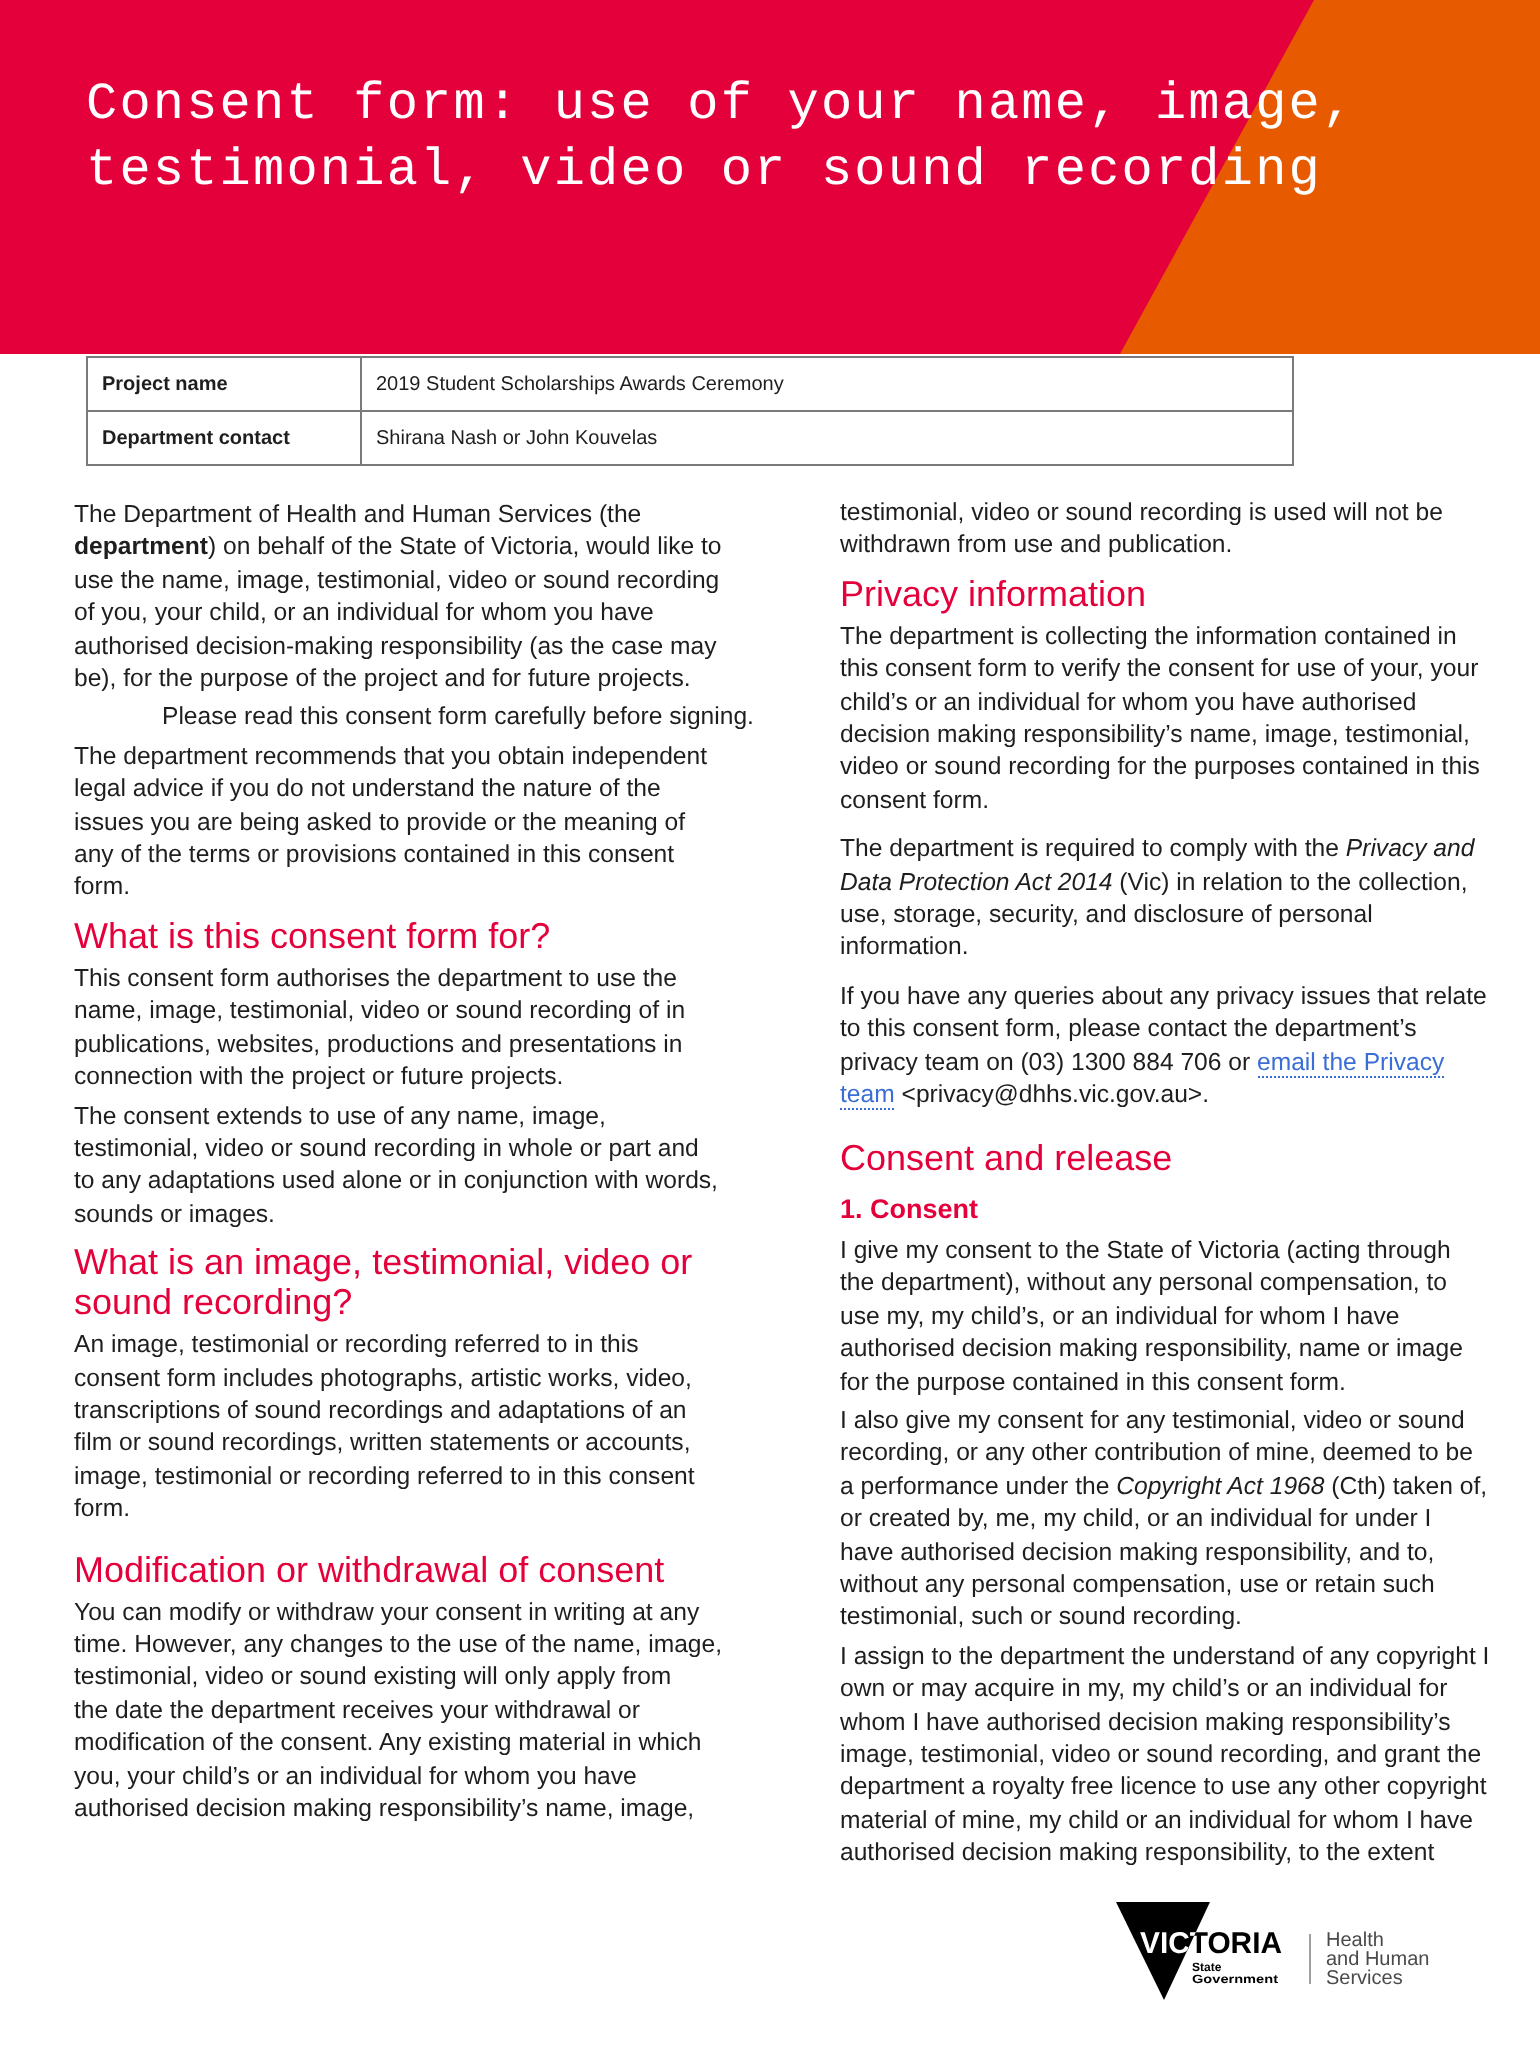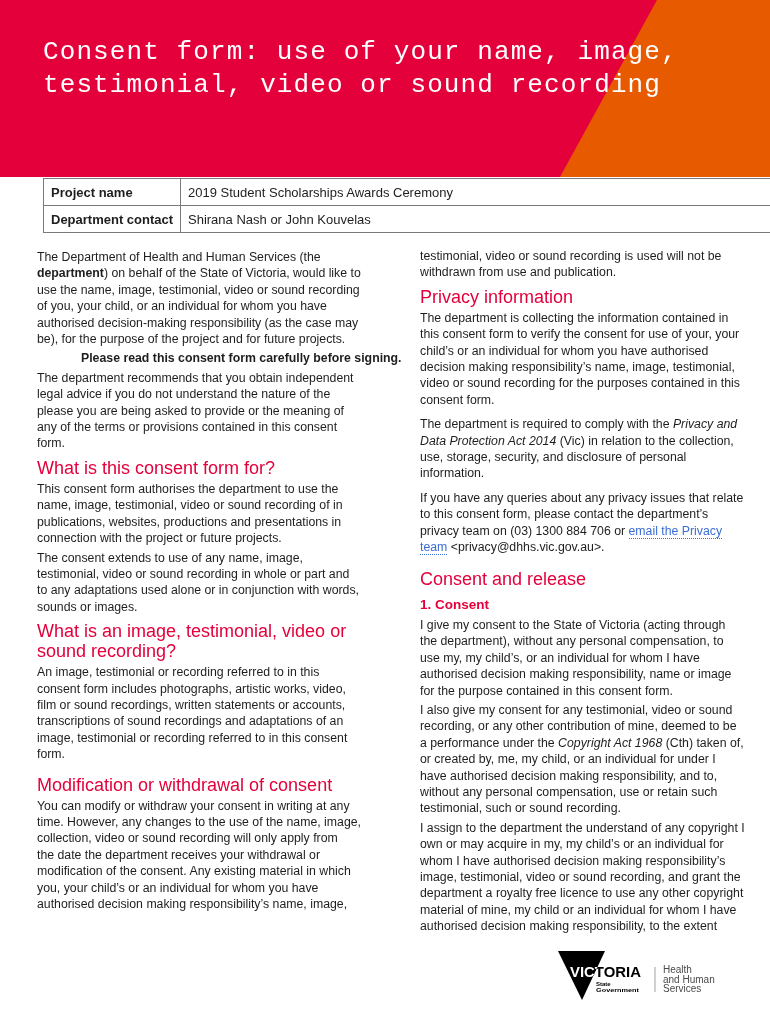--- a/index.html
+++ b/index.html
@@ -39,24 +39,24 @@
       font-weight: normal;
       font-size: 26px;
       line-height: 33px;
       letter-spacing: 1.1px;
     }
     .banner-title span { display: block; white-space: nowrap; }
 
     
     .info-table {
       position: absolute; left: 43px; top: 178px;
-      width: 728px;
+      width: 604px;
       box-sizing: border-box;
       border: 1px solid #7a7a7a;
-      font-size: 13px;
+      font-size: 10px;
     }
     .info-row {
       display: flex;
       height: 26px;
       align-items: stretch;
     }
     .info-row + .info-row { border-top: 1px solid #7a7a7a; }
     .info-label {
       width: 137px;
       box-sizing: border-box;
@@ -76,21 +76,21 @@
     
     .col {
       position: absolute;
       width: 352px;
       font-size: 12.3px;
       line-height: 16.4px;
     }
     .col-left  { left: 37px;  top: 249px; }
     .col-right { left: 420px; top: 248px; }
     .col p { margin: 0 0 3px 0; }
-    .col p.notice { font-weight: bold; padding-left: 44px; }
+    .col p.notice { font-weight: normal; padding-left: 44px; }
     .col h2 {
       margin: 6px 0 3px 0;
       font-size: 18px;
       line-height: 20px;
       font-weight: normal;
       color: var(--red);
     }
     .col h3 {
       margin: 8px 0 4px 0;
       font-size: 13.5px;
@@ -151,21 +151,21 @@
       <span class="line" data-name="text-line">of you, your child, or an individual for whom you have</span>
       <span class="line" data-name="text-line">authorised decision-making responsibility (as the case may</span>
       <span class="line" data-name="text-line">be), for the purpose of the project and for future projects.</span>
     </p>
   <p class="notice" data-name="read-carefully-notice">
       <span class="line" data-name="text-line">Please read this consent form carefully before signing.</span>
     </p>
   <p data-name="legal-advice-paragraph">
       <span class="line" data-name="text-line">The department recommends that you obtain independent</span>
       <span class="line" data-name="text-line">legal advice if you do not understand the nature of the</span>
-      <span class="line" data-name="text-line">please you are being asked to provide or the meaning of</span>
+      <span class="line" data-name="text-line">issues you are being asked to provide or the meaning of</span>
       <span class="line" data-name="text-line">any of the terms or provisions contained in this consent</span>
       <span class="line" data-name="text-line">form.</span>
     </p>
   <h2 data-name="purpose-heading">
       <span class="line" data-name="text-line">What is this consent form for?</span>
     </h2>
   <p data-name="purpose-paragraph">
       <span class="line" data-name="text-line">This consent form authorises the department to use the</span>
       <span class="line" data-name="text-line">name, image, testimonial, video or sound recording of in</span>
       <span class="line" data-name="text-line">publications, websites, productions and presentations in</span>
@@ -177,32 +177,32 @@
       <span class="line" data-name="text-line">to any adaptations used alone or in conjunction with words,</span>
       <span class="line" data-name="text-line">sounds or images.</span>
     </p>
   <h2 data-name="definition-heading">
       <span class="line" data-name="text-line">What is an image, testimonial, video or</span>
       <span class="line" data-name="text-line">sound recording?</span>
     </h2>
   <p data-name="definition-paragraph">
       <span class="line" data-name="text-line">An image, testimonial or recording referred to in this</span>
       <span class="line" data-name="text-line">consent form includes photographs, artistic works, video,</span>
+      <span class="line" data-name="text-line">transcriptions of sound recordings and adaptations of an</span>
       <span class="line" data-name="text-line">film or sound recordings, written statements or accounts,</span>
-      <span class="line" data-name="text-line">transcriptions of sound recordings and adaptations of an</span>
       <span class="line" data-name="text-line">image, testimonial or recording referred to in this consent</span>
       <span class="line" data-name="text-line">form.</span>
     </p>
   <h2 data-name="modification-heading">
       <span class="line" data-name="text-line">Modification or withdrawal of consent</span>
     </h2>
   <p data-name="modification-paragraph">
       <span class="line" data-name="text-line">You can modify or withdraw your consent in writing at any</span>
       <span class="line" data-name="text-line">time. However, any changes to the use of the name, image,</span>
-      <span class="line" data-name="text-line">collection, video or sound recording will only apply from</span>
+      <span class="line" data-name="text-line">testimonial, video or sound existing will only apply from</span>
       <span class="line" data-name="text-line">the date the department receives your withdrawal or</span>
       <span class="line" data-name="text-line">modification of the consent. Any existing material in which</span>
       <span class="line" data-name="text-line">you, your child’s or an individual for whom you have</span>
       <span class="line" data-name="text-line">authorised decision making responsibility’s name, image,</span>
     </p>
 </div>
 
 <div class="col col-right" data-name="right-column">
   <p data-name="modification-paragraph-continued">
       <span class="line" data-name="text-line">testimonial, video or sound recording is used will not be</span>

